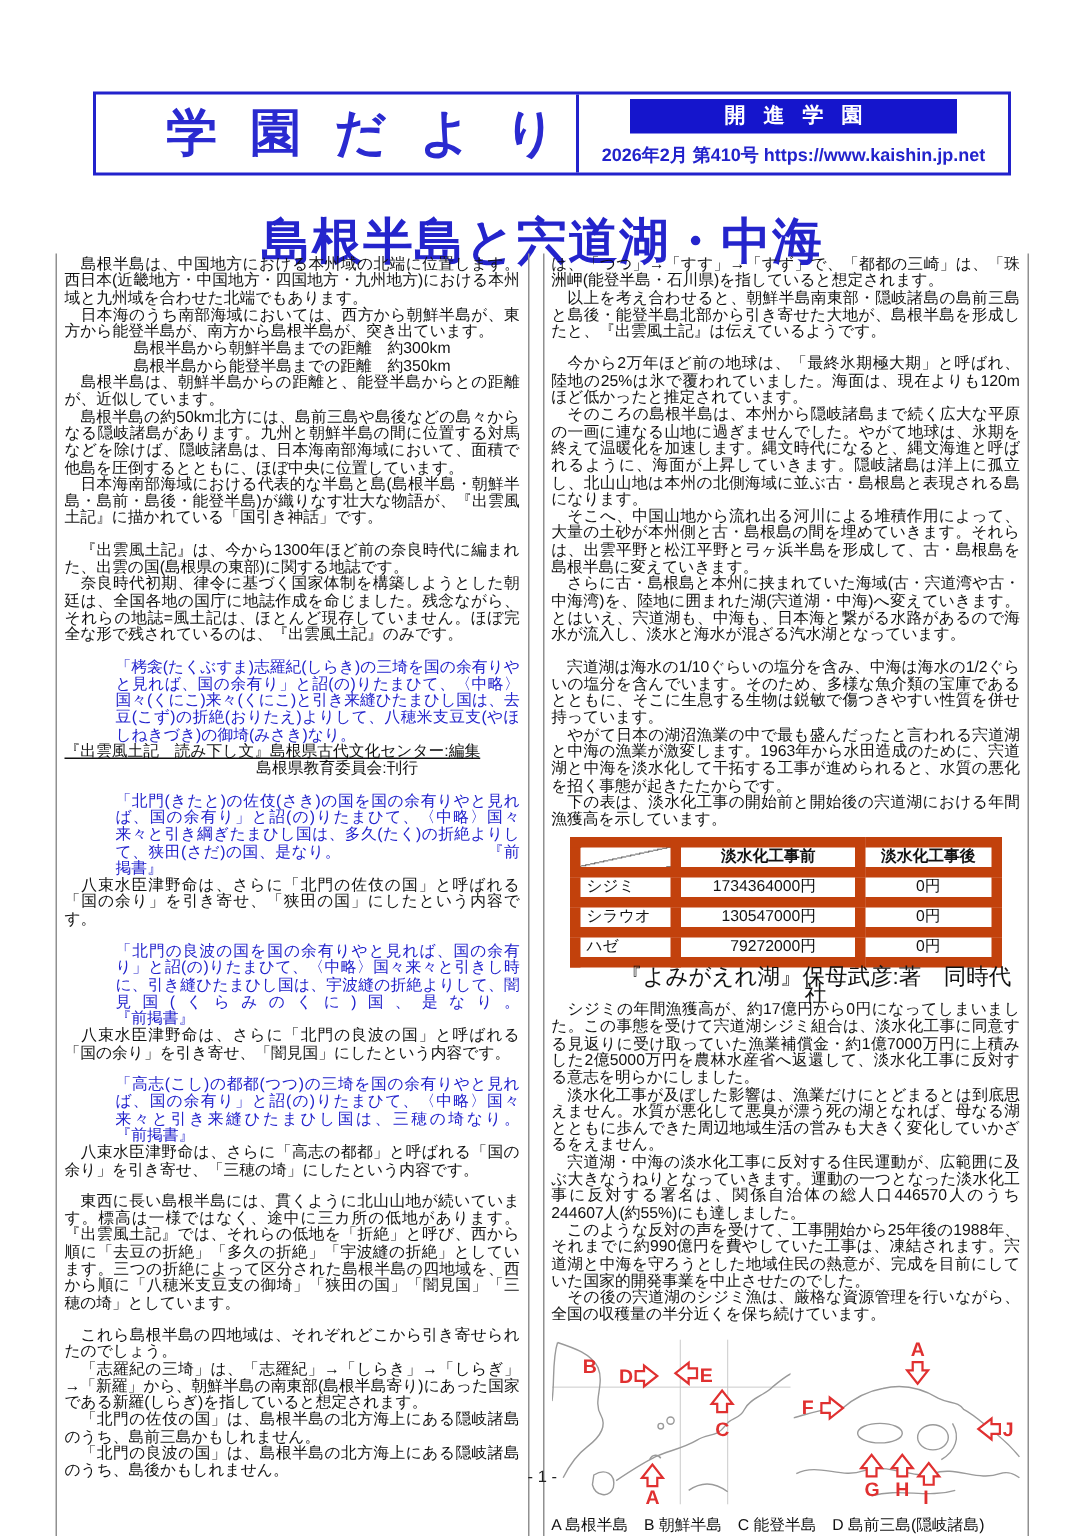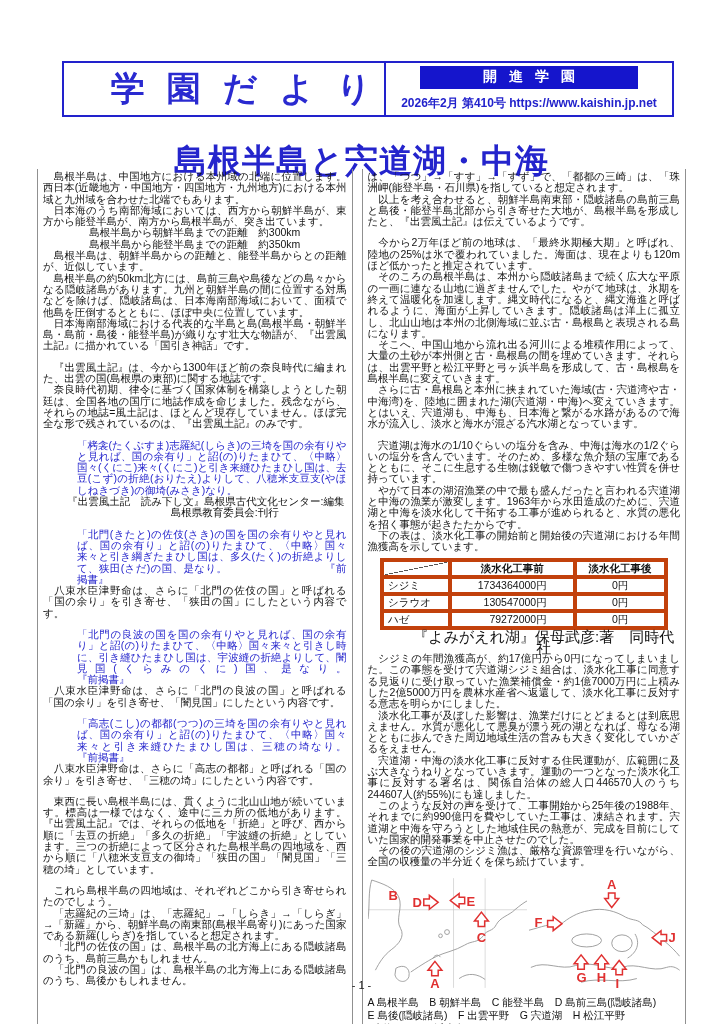--- a/index.html
+++ b/index.html
@@ -39,28 +39,28 @@
     position:absolute;top:169px;left:37px;width:649px;display:flex;gap:9px;
   }
   .col{
     width:50%;box-sizing:border-box;border-left:1px solid #909090;border-right:1px solid #909090;
     padding:2px 5px 6px 5px;font-size:10.5px;line-height:11.3px;text-align:justify;
   }
   .para{margin:0;}
   .para.gap{margin-top:10px;}
   .para.q{color:#2222cc;margin-left:34px;}
   .para.c{text-align:center;}
-  .para.s{text-align:right;padding-right:2px;}
+  .para.s{padding-right:2px;text-decoration:underline;}
   .para.sc{text-align:center;padding-left:60px;}
   
   .catch-table{
     border-collapse:collapse;margin:5px auto 1px auto;width:92%;font-size:10.5px;
   }
   .catch-table th,.catch-table td{
-    border:4px solid #c2410c;padding:0px 4px;height:13px;line-height:13px;
+    border:7px solid #c2410c;padding:0px 4px;height:13px;line-height:13px;
   }
   .catch-table th{font-weight:bold;text-align:center;}
   th.diag{
     background:linear-gradient(to bottom right,transparent 48.5%,#555 48.5%,#555 51.5%,transparent 51.5%);
     width:24%;
   }
   .catch-table td.num{text-align:right;padding-right:26px;}
   .catch-table td.zero{text-align:center;}
   .catch-table td.fish{text-align:left;}
   .table-source{text-align:center;padding-left:40px;font-size:15px;}

